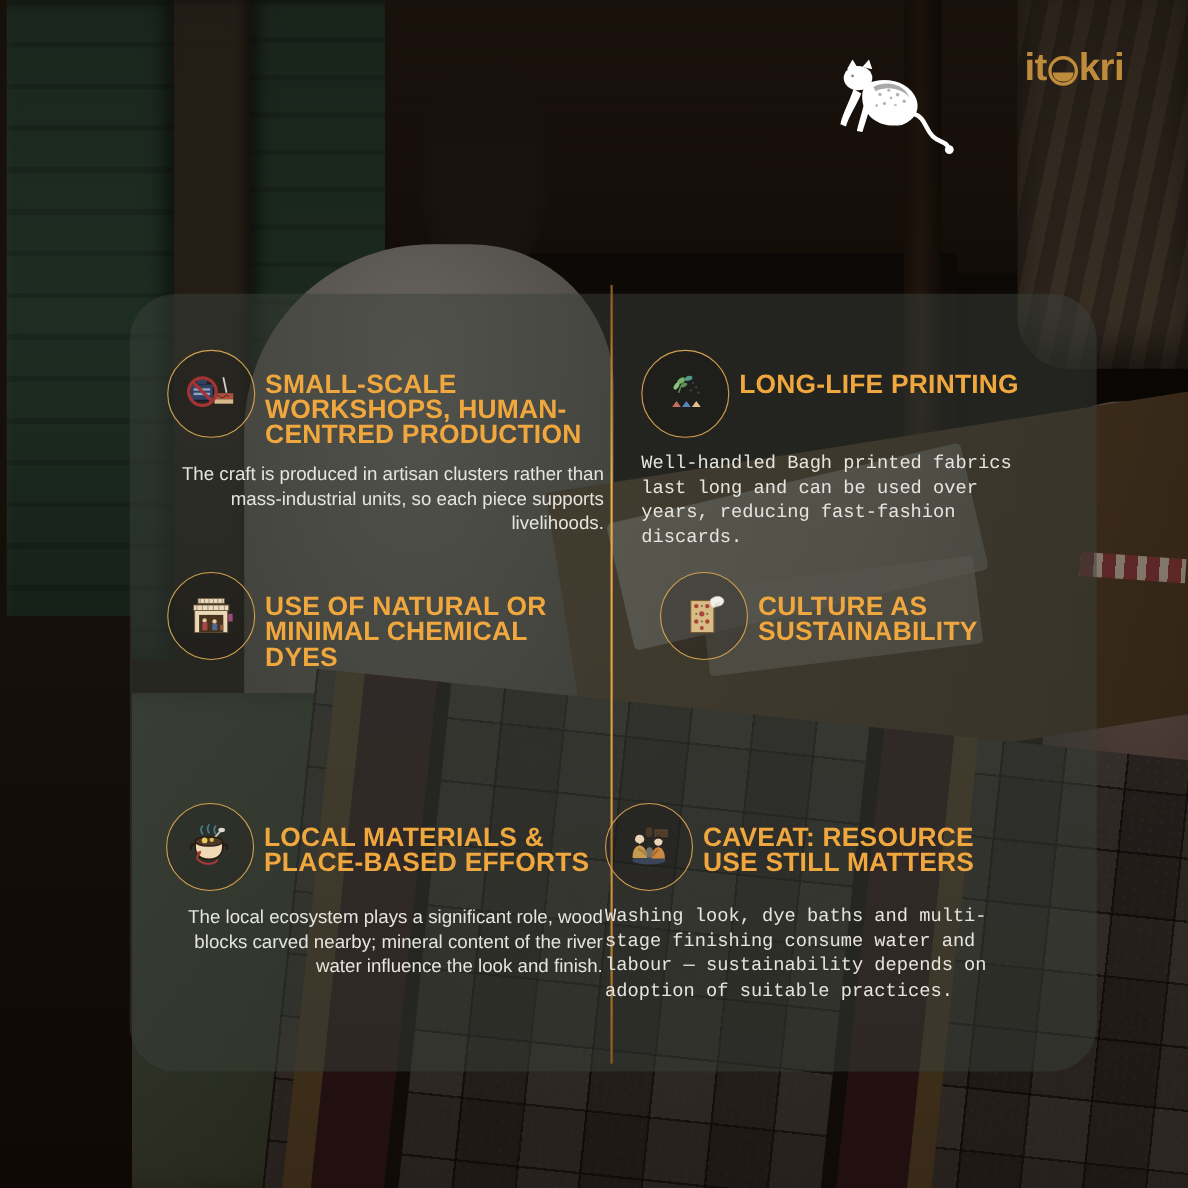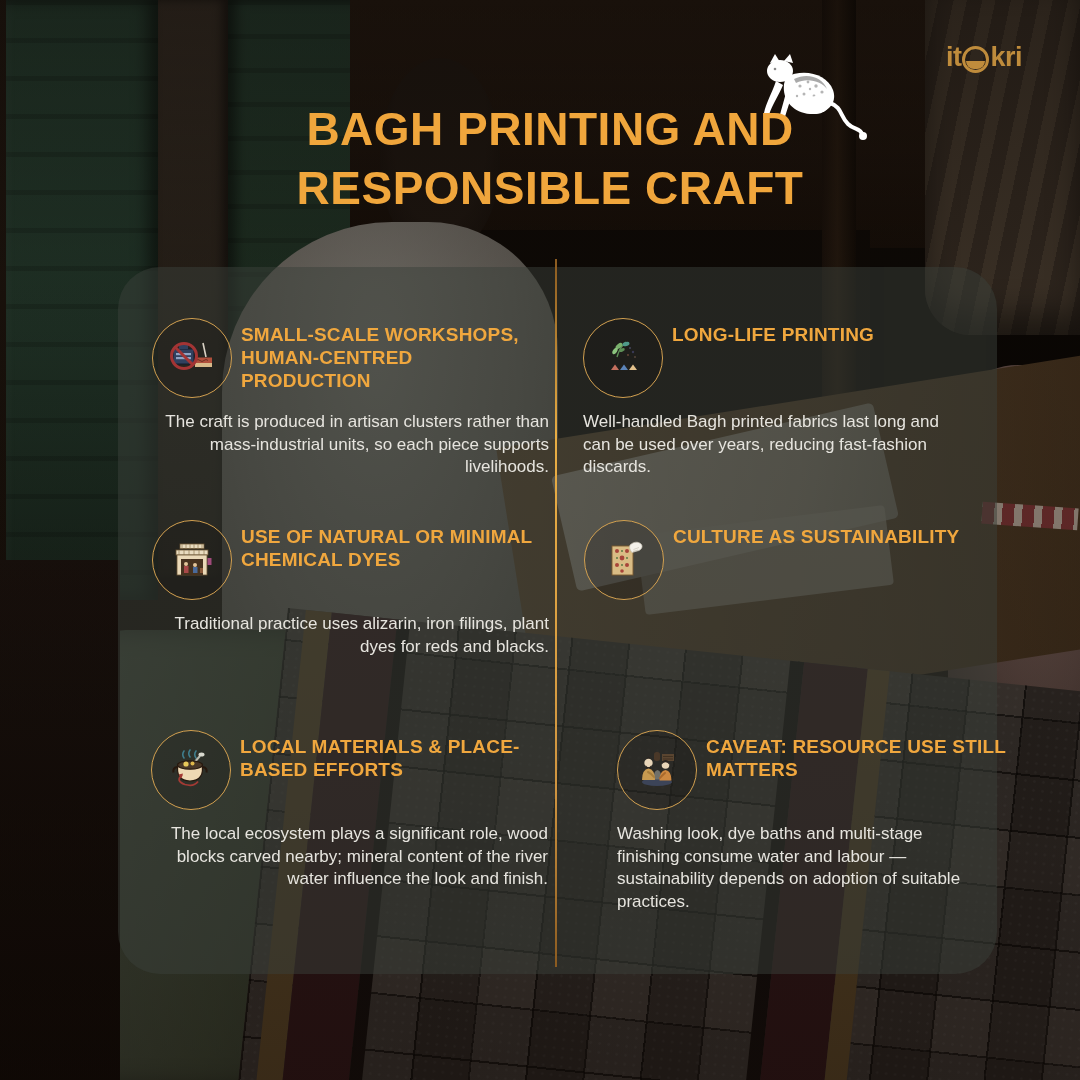--- a/index.html
+++ b/index.html
@@ -53,42 +53,42 @@
   .quilt-band{top:0;height:100%;}
   .band-gold-l{left:18px;width:26px;background:#6e5530;}
   .band-maroon-l{left:44px;width:66px;background:#3b1b1e;}
   .band-dark-l{left:110px;width:13px;background:#16100e;}
   .band-dark-r{left:505px;width:14px;background:#16100e;}
   .band-maroon-r{left:519px;width:64px;background:#3b1b1e;}
   .band-gold-r{left:583px;width:22px;background:#6e5530;}
   .floor-left{left:0;top:560px;width:120px;height:520px;background:linear-gradient(180deg,#1f1510,#120b07);}
   .dark-overlay{inset:0;background:linear-gradient(180deg,rgba(8,5,3,.50) 0%,rgba(8,5,3,.33) 26%,rgba(8,5,3,.38) 60%,rgba(12,6,3,.54) 100%);}
   
-  .logo{right:58px;top:42px;color:#bf8c3c;font-size:27px;font-weight:bold;letter-spacing:-.5px;display:flex;align-items:center;}
+  .logo{right:58px;top:42px;color:#bf8c3c;font-size:35px;font-weight:bold;letter-spacing:-.5px;display:flex;align-items:center;}
   .logo .pot-o{display:inline-block;width:21px;height:21px;border:3.5px solid #bf8c3c;border-radius:50%;margin:4px 1px 0;position:relative;overflow:hidden;}
   .logo .pot-o i{position:absolute;left:1px;right:1px;bottom:1px;height:8px;background:#bf8c3c;border-radius:0 0 8px 8px;}
   .page-title{left:130px;top:100px;width:840px;text-align:center;color:#f0a63c;
     font-size:46px;line-height:59px;font-weight:800;letter-spacing:.5px;}
   .tiger{left:742px;top:52px;}
   .panel{left:118px;top:267px;width:879px;height:707px;border-radius:42px;background:rgba(58,64,58,.50);}
   .divider{left:555px;top:259px;width:2px;height:708px;
     background:linear-gradient(180deg,#8a5a20 0%,#e8ad44 25%,#cf9440 75%,#8a5a20 100%);}
   .section{position:absolute;}
   .sec-head{display:flex;gap:9px;align-items:flex-start;}
   .icon-circle{width:78px;height:78px;min-width:78px;border:1.6px solid #d2a050;border-radius:50%;
     display:flex;align-items:center;justify-content:center;background:rgba(10,8,6,.18);}
-  .sec-title{margin:5px 0 0;color:#f0a73e;font-size:19px;line-height:23px;font-weight:800;letter-spacing:.2px;}
+  .sec-title{margin:20px 0 0;color:#f0a73e;font-size:24px;line-height:23px;font-weight:800;letter-spacing:.2px;}
   .sec-title.w-left{width:305px;}
   .sec-title.w-right{width:300px;}
   .sec-body{margin:13px 0 0;color:#e6e4de;font-size:17px;line-height:22.5px;}
   .sec-body.w-left{width:397px;text-align:right;}
-  .sec-body.w-right{width:370px;}
+  .sec-body.w-right{width:370px;font-family:Liberation Mono, monospace;}
   .s1{left:152px;top:318px;} .s2{left:583px;top:318px;}
-  .s3{left:152px;top:520px;} .s4{left:584px;top:520px;}
-  .s5{left:151px;top:730px;} .s6{left:617px;top:730px;}
+  .s3{left:152px;top:520px;} .s4{left:600px;top:520px;}
+  .s5{left:151px;top:730px;} .s6{left:550px;top:730px;}
 </style>
 </head>
 <body>
 
 <div class="canvas">
 
   <div class="photo">
     <div class="abs door-left"></div>
     <div class="abs wall-pillar"></div>
     <div class="abs door-right"></div>
@@ -143,24 +143,20 @@
           <circle cx="68" cy="37" r="1.2"></circle>
       </g>
       <path d="M34,29 C30,41 24,51 22,61 L27,63 C30,53 37,43 41,33 Z" fill="#ffffff"></path>
       <path d="M45,35 C43,47 39,57 37,67 L42,68 C45,58 49,47 51,37 Z" fill="#ffffff"></path>
       <ellipse cx="74" cy="53" rx="12" ry="9" fill="#ffffff"></ellipse>
       <path d="M88,51 C100,55 98,64 106,72 C112,78 118,76 120,82" stroke="#ffffff" stroke-width="4" fill="none" stroke-linecap="round"></path>
       <circle cx="121" cy="84" r="4" fill="#ffffff"></circle>
     </svg>
   </div>
 
-  <div class="abs page-title">
-    <div>BAGH PRINTING AND</div>
-    <div>RESPONSIBLE CRAFT</div>
-  </div>
 
   <div class="abs panel"></div>
   <div class="abs divider"></div>
 
   <div class="section s1">
     <div class="sec-head">
       <div class="icon-circle">
         <svg width="44" height="44" viewBox="0 0 44 44">
           <rect x="3" y="13" width="21" height="15" rx="1.5" fill="#31415f" stroke="#141c2c"></rect>
           <rect x="9" y="9" width="9" height="4" fill="#31415f"></rect>
@@ -215,21 +211,20 @@
           <circle cx="16" cy="26" r="2" fill="#e3c59a"></circle>
             <rect x="14" y="28" width="4.5" height="7" fill="#a84848"></rect>
           <circle cx="25" cy="27" r="2" fill="#e3c59a"></circle>
             <rect x="23" y="29" width="4.5" height="6" fill="#4a6a9a"></rect>
           <rect x="30" y="30" width="3" height="5" fill="#8a5a3a"></rect>
           <rect x="37.5" y="20" width="4" height="7" fill="#a04a7a"></rect>
         </svg>
       </div>
       <h3 class="sec-title w-left">USE OF NATURAL OR MINIMAL CHEMICAL DYES</h3>
     </div>
-    <p class="sec-body w-left">Traditional practice uses alizarin, iron filings, plant dyes for reds and blacks.</p>
   </div>
 
   <div class="section s4">
     <div class="sec-head">
       <div class="icon-circle">
         <svg width="44" height="44" viewBox="0 0 44 44">
           <rect x="10" y="8" width="21" height="29" fill="#d9bc85" stroke="#7a5a30" stroke-width=".9"></rect>
           <g fill="#a8453a">
             <circle cx="15" cy="13" r="2"></circle>
               <circle cx="25" cy="13" r="2"></circle>

